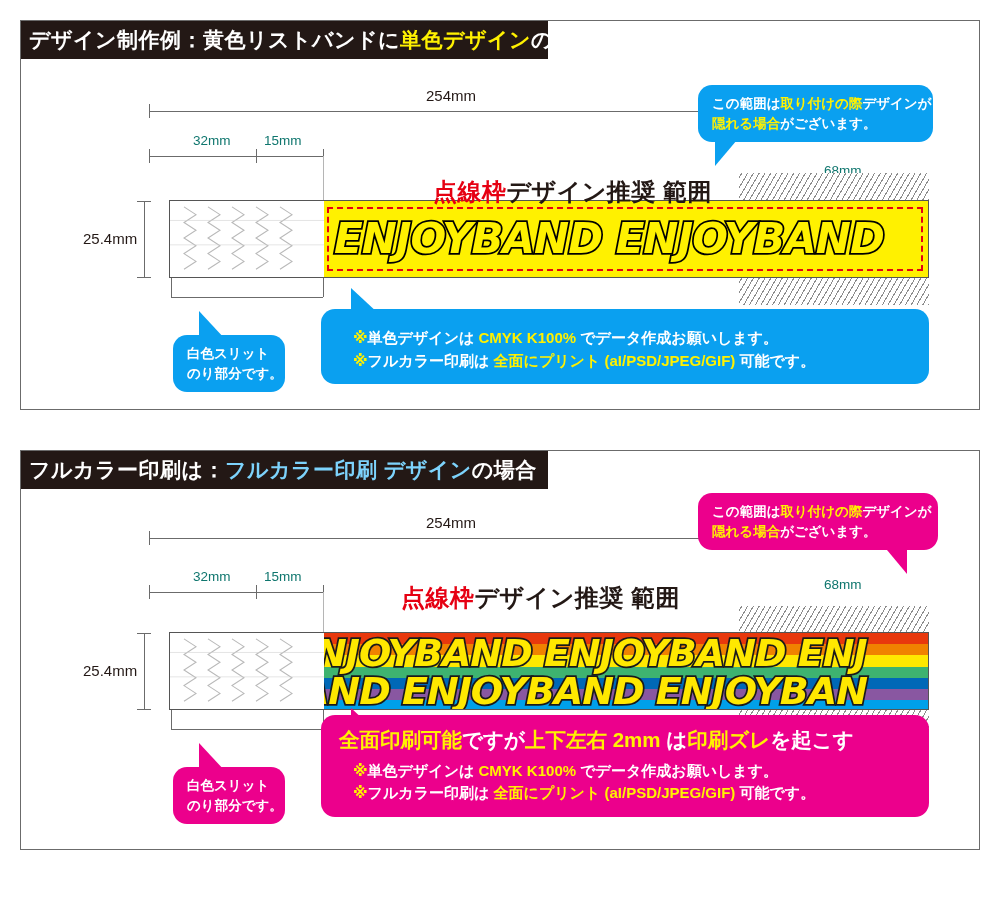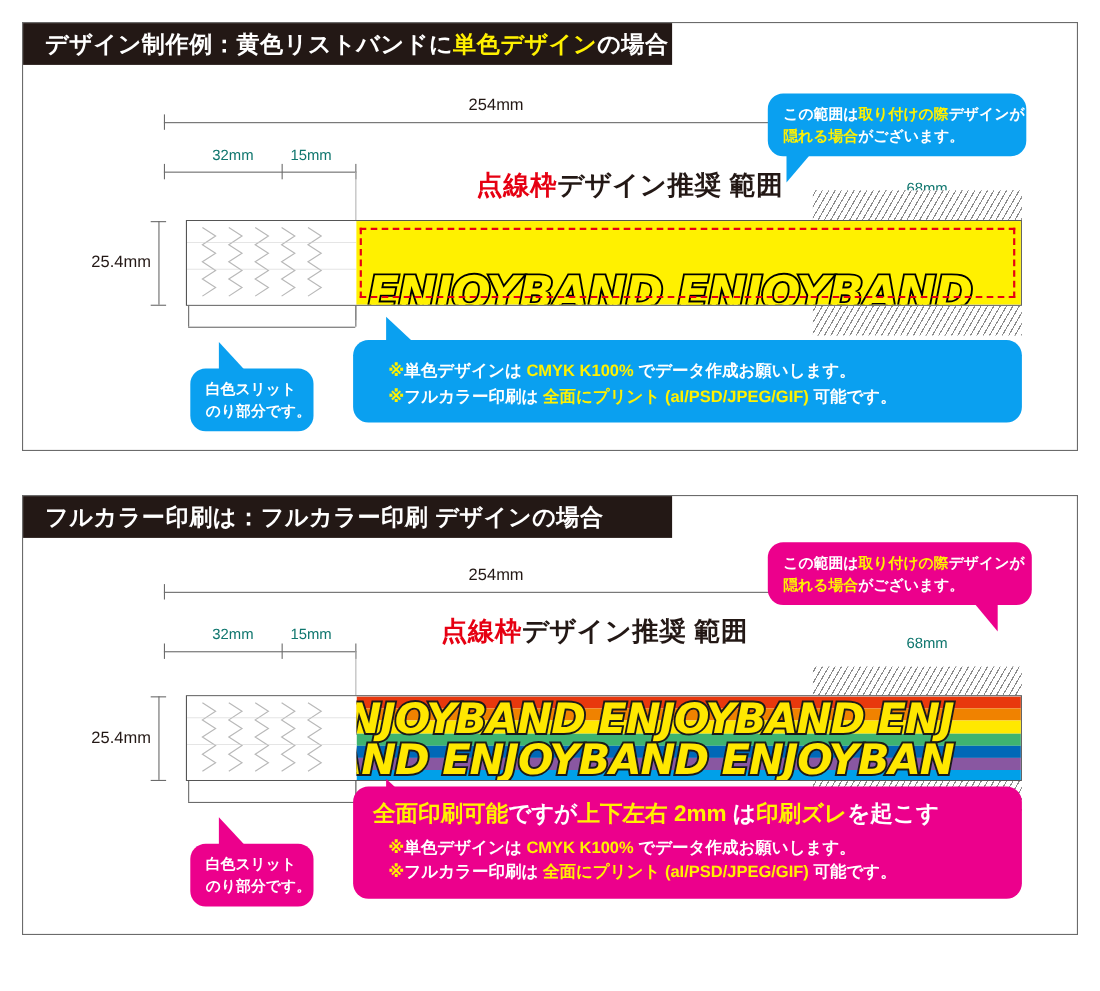--- a/index.html
+++ b/index.html
@@ -22,35 +22,35 @@
     width: 960px;
     border: 1px solid #6b6b6b;
     background: #fff;
   }
   #panel-mono { top: 20px; height: 390px; }
   #panel-full { top: 450px; height: 400px; }
 
   .panel-header {
     position: absolute;
     left: 0; top: 0;
-    width: 590px; height: 38px;
+    width: 527px; height: 38px;
     background: #231815;
     display: flex;
     align-items: center;
-    padding-left: 20px;
+    padding-left: 8px;
   }
   .panel-header .htxt {
     font-size: 21px;
     font-weight: bold;
     color: #ffffff;
     letter-spacing: 0.5px;
     white-space: nowrap;
   }
   .hl-yellow { color: #fff100; }
-  .hl-magenta { color: #ffffff; }
+  .hl-magenta { color: #7dd3fc; }
 
   
   .dim-line-h {
     position: absolute;
     height: 1px;
     background: #6b6b6b;
   }
   .dim-tick {
     position: absolute;
     width: 1px;
@@ -120,20 +120,21 @@
   }
 
   
   .range-title {
     position: absolute;
     font-size: 24px;
     font-weight: bold;
     color: #231815;
     white-space: nowrap;
     letter-spacing: 0.5px;
+    margin-top: 24px;
   }
   .range-title .red { color: #e60012; }
 
   
   .bubble {
     position: absolute;
     border-radius: 14px;
     color: #ffffff;
   }
   .bubble.blue { background: #0aa0f0; }
@@ -238,21 +239,21 @@
             <path d="M86 6 L98 14 L86 22 L98 30 L86 38 L98 46 L86 54 L98 62 L86 70"></path>
             <path d="M110 6 L122 14 L110 22 L122 30 L110 38 L122 46 L110 54 L122 62 L110 70"></path>
           </g>
           <g stroke="#cfcfcf" stroke-width="1" fill="none">
             <path d="M0 20 L154 20" opacity="0.55"></path>
             <path d="M0 45 L154 45" opacity="0.55"></path>
           </g>
         </svg>
       </div>
       <div class="band-print" style="left:154px; width:606px; background:#fff100;">
-        <div class="graf graf-mono" style="left:10px; top:13px;margin-top:28px;">ENJOYBAND ENJOYBAND</div>
+        <div class="graf graf-mono" style="left:10px; top:13px;">ENJOYBAND ENJOYBAND</div>
       </div>
       <div class="dashed-box" style="left:157px; top:6px; width:596px; height:64px;"></div>
     </div>
 
     <div class="range-title" style="left:412px; top:131px;"><span class="red">点線枠</span><span>デザイン推奨 範囲</span></div>
 
     <div class="bubble blue bub-small" style="left:677px; top:64px; width:235px;">
       <div><span>この範囲は</span><span class="bub-note-yellow">取り付けの際</span><span>デザインが</span></div>
       <div><span class="bub-note-yellow">隠れる場合</span><span>がございます。</span></div>
     </div>

